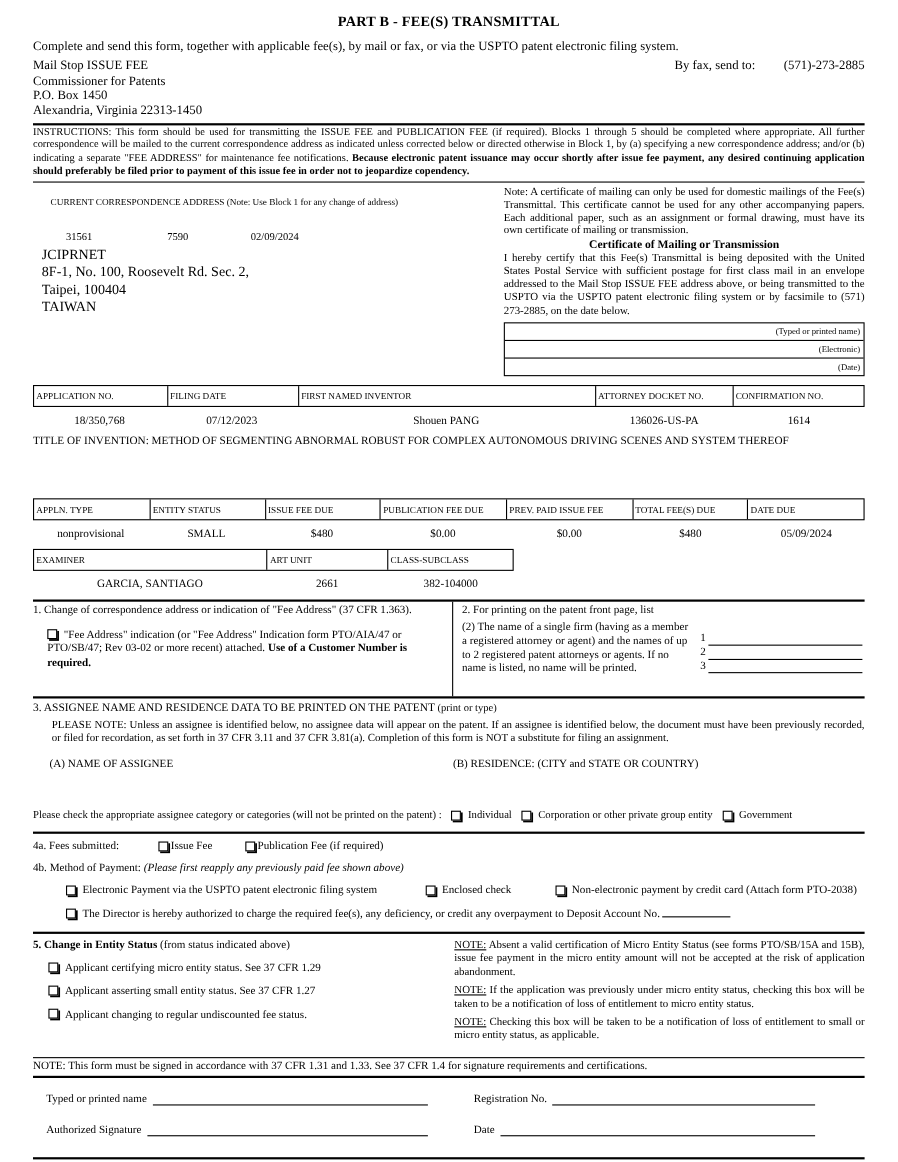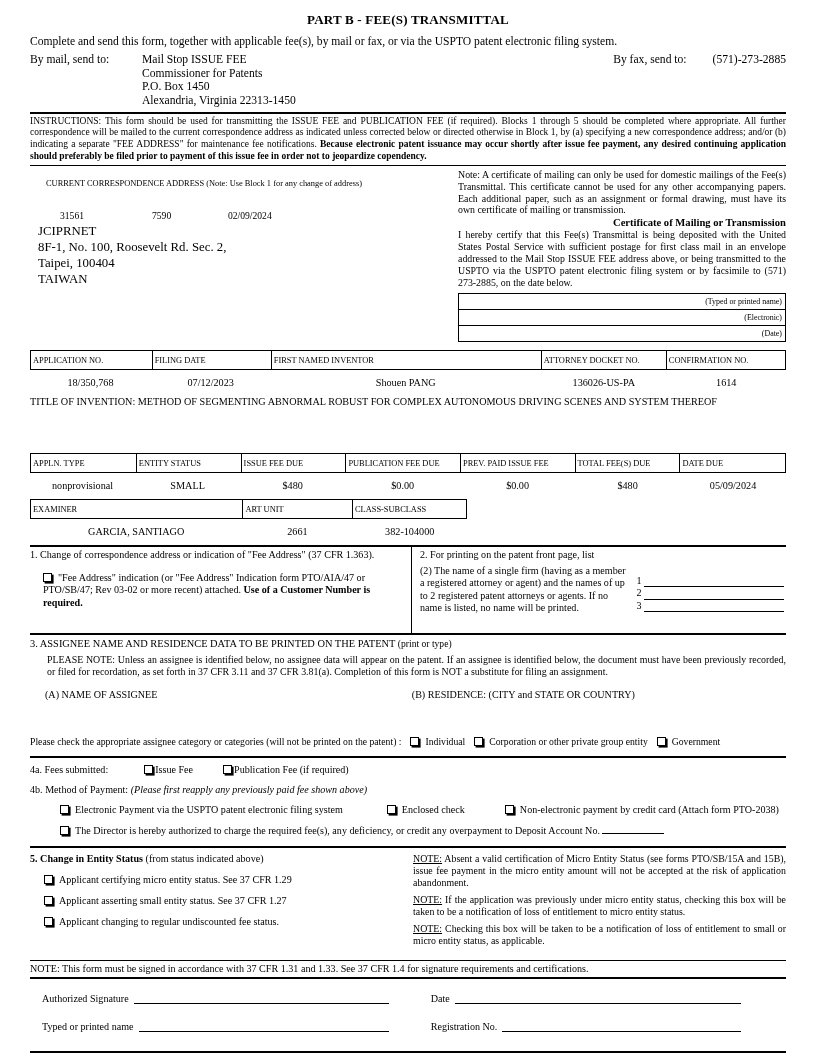--- a/index.html
+++ b/index.html
@@ -18,21 +18,21 @@
         font-size:9.5px;text-align:justify;padding:2px 0 2px;line-height:1.24}
   .corr{display:flex}
   .corr-left{width:428px;flex:none;padding-top:13px}
   .corr-label{font-size:8.4px;padding-left:16px}
   .corr-nums{display:flex;font-size:9.6px;margin-top:22px;padding-left:30px}
   .corr-nums .n1{width:92px}
   .corr-nums .n2{width:76px}
   .corr-addr{font-size:12.8px;padding-left:8px;margin-top:2px;line-height:1.26}
   .corr-right{flex:1;font-size:9.9px;padding-top:3px}
   .cert-note,.cert-body{text-align:justify;line-height:1.2}
-  .cert-title{text-align:right;font-weight:bold;font-size:10.6px;margin:1px 0}
+  .cert-title{text-align:center;font-weight:bold;font-size:10.6px;margin:1px 0}
   .cert-box{border:1.6px solid #000;margin-top:4px}
   .cert-row{height:15px;line-height:15px;text-align:right;font-size:7.9px;padding-right:3px}
   .cert-row + .cert-row{border-top:1.3px solid #000}
   .boxrow{display:flex;border:1.9px solid #000}
   .t1h{margin-top:8px}
   .cell{text-align:left;font-size:8.4px;padding:5px 2px 4px;border-left:1.4px solid #000;box-sizing:border-box}
   .cell:first-child{border-left:none}
   .valrow{display:flex;font-size:10.2px;padding:7px 0 0}
   .vcell{text-align:center;box-sizing:border-box}
   .wa1{width:16%}.wa2{width:15.8%}.wa3{width:35.8%}.wa4{width:16.6%}.wa5{width:15.8%}
@@ -89,21 +89,20 @@
 </style>
 </head>
 <body>
 
 <div class="page">
 
   <div class="title">PART B - FEE(S) TRANSMITTAL</div>
   <div class="intro">Complete and send this form, together with applicable fee(s), by mail or fax, or via the USPTO patent electronic filing system.</div>
 
   <div class="mailrow">
-    <span class="bml">By mail, send to:</span>
     <div>
       <div>Mail Stop ISSUE FEE</div>
       <div>Commissioner for Patents</div>
       <div>P.O. Box 1450</div>
       <div>Alexandria, Virginia 22313-1450</div>
     </div>
     <div class="faxgrp">
       <span>By fax, send to:</span>
       <span class="faxnum">(571)-273-2885</span>
     </div>
@@ -295,33 +294,33 @@
       <div class="noteitem"><span class="nl">NOTE:</span><span> If the application was previously under micro entity status, checking this box will be taken to be a notification of loss of entitlement to micro entity status.</span></div>
       <div class="noteitem"><span class="nl">NOTE:</span><span> Checking this box will be taken to be a notification of loss of entitlement to small or micro entity status, as applicable.</span></div>
     </div>
   </div>
 
   <div class="signote">NOTE: This form must be signed in accordance with 37 CFR 1.31 and 1.33. See 37 CFR 1.4 for signature requirements and certifications.</div>
 
   <div class="sig">
     <div class="sigrow">
       <span class="sgl">
+        <span class="sglabel">Typed or printed name</span>
+          <span class="fill"></span>
+      </span>
+      <span class="sgr">
+        <span class="sglabel">Registration No.</span>
+          <span class="fill"></span>
+      </span>
+    </div>
+    <div class="sigrow">
+      <span class="sgl">
         <span class="sglabel">Authorized Signature</span>
           <span class="fill"></span>
       </span>
       <span class="sgr">
         <span class="sglabel">Date</span>
           <span class="fill"></span>
       </span>
     </div>
-    <div class="sigrow">
-      <span class="sgl">
-        <span class="sglabel">Typed or printed name</span>
-          <span class="fill"></span>
-      </span>
-      <span class="sgr">
-        <span class="sglabel">Registration No.</span>
-          <span class="fill"></span>
-      </span>
-    </div>
   </div>
 
 </div>
 
 </body></html>

